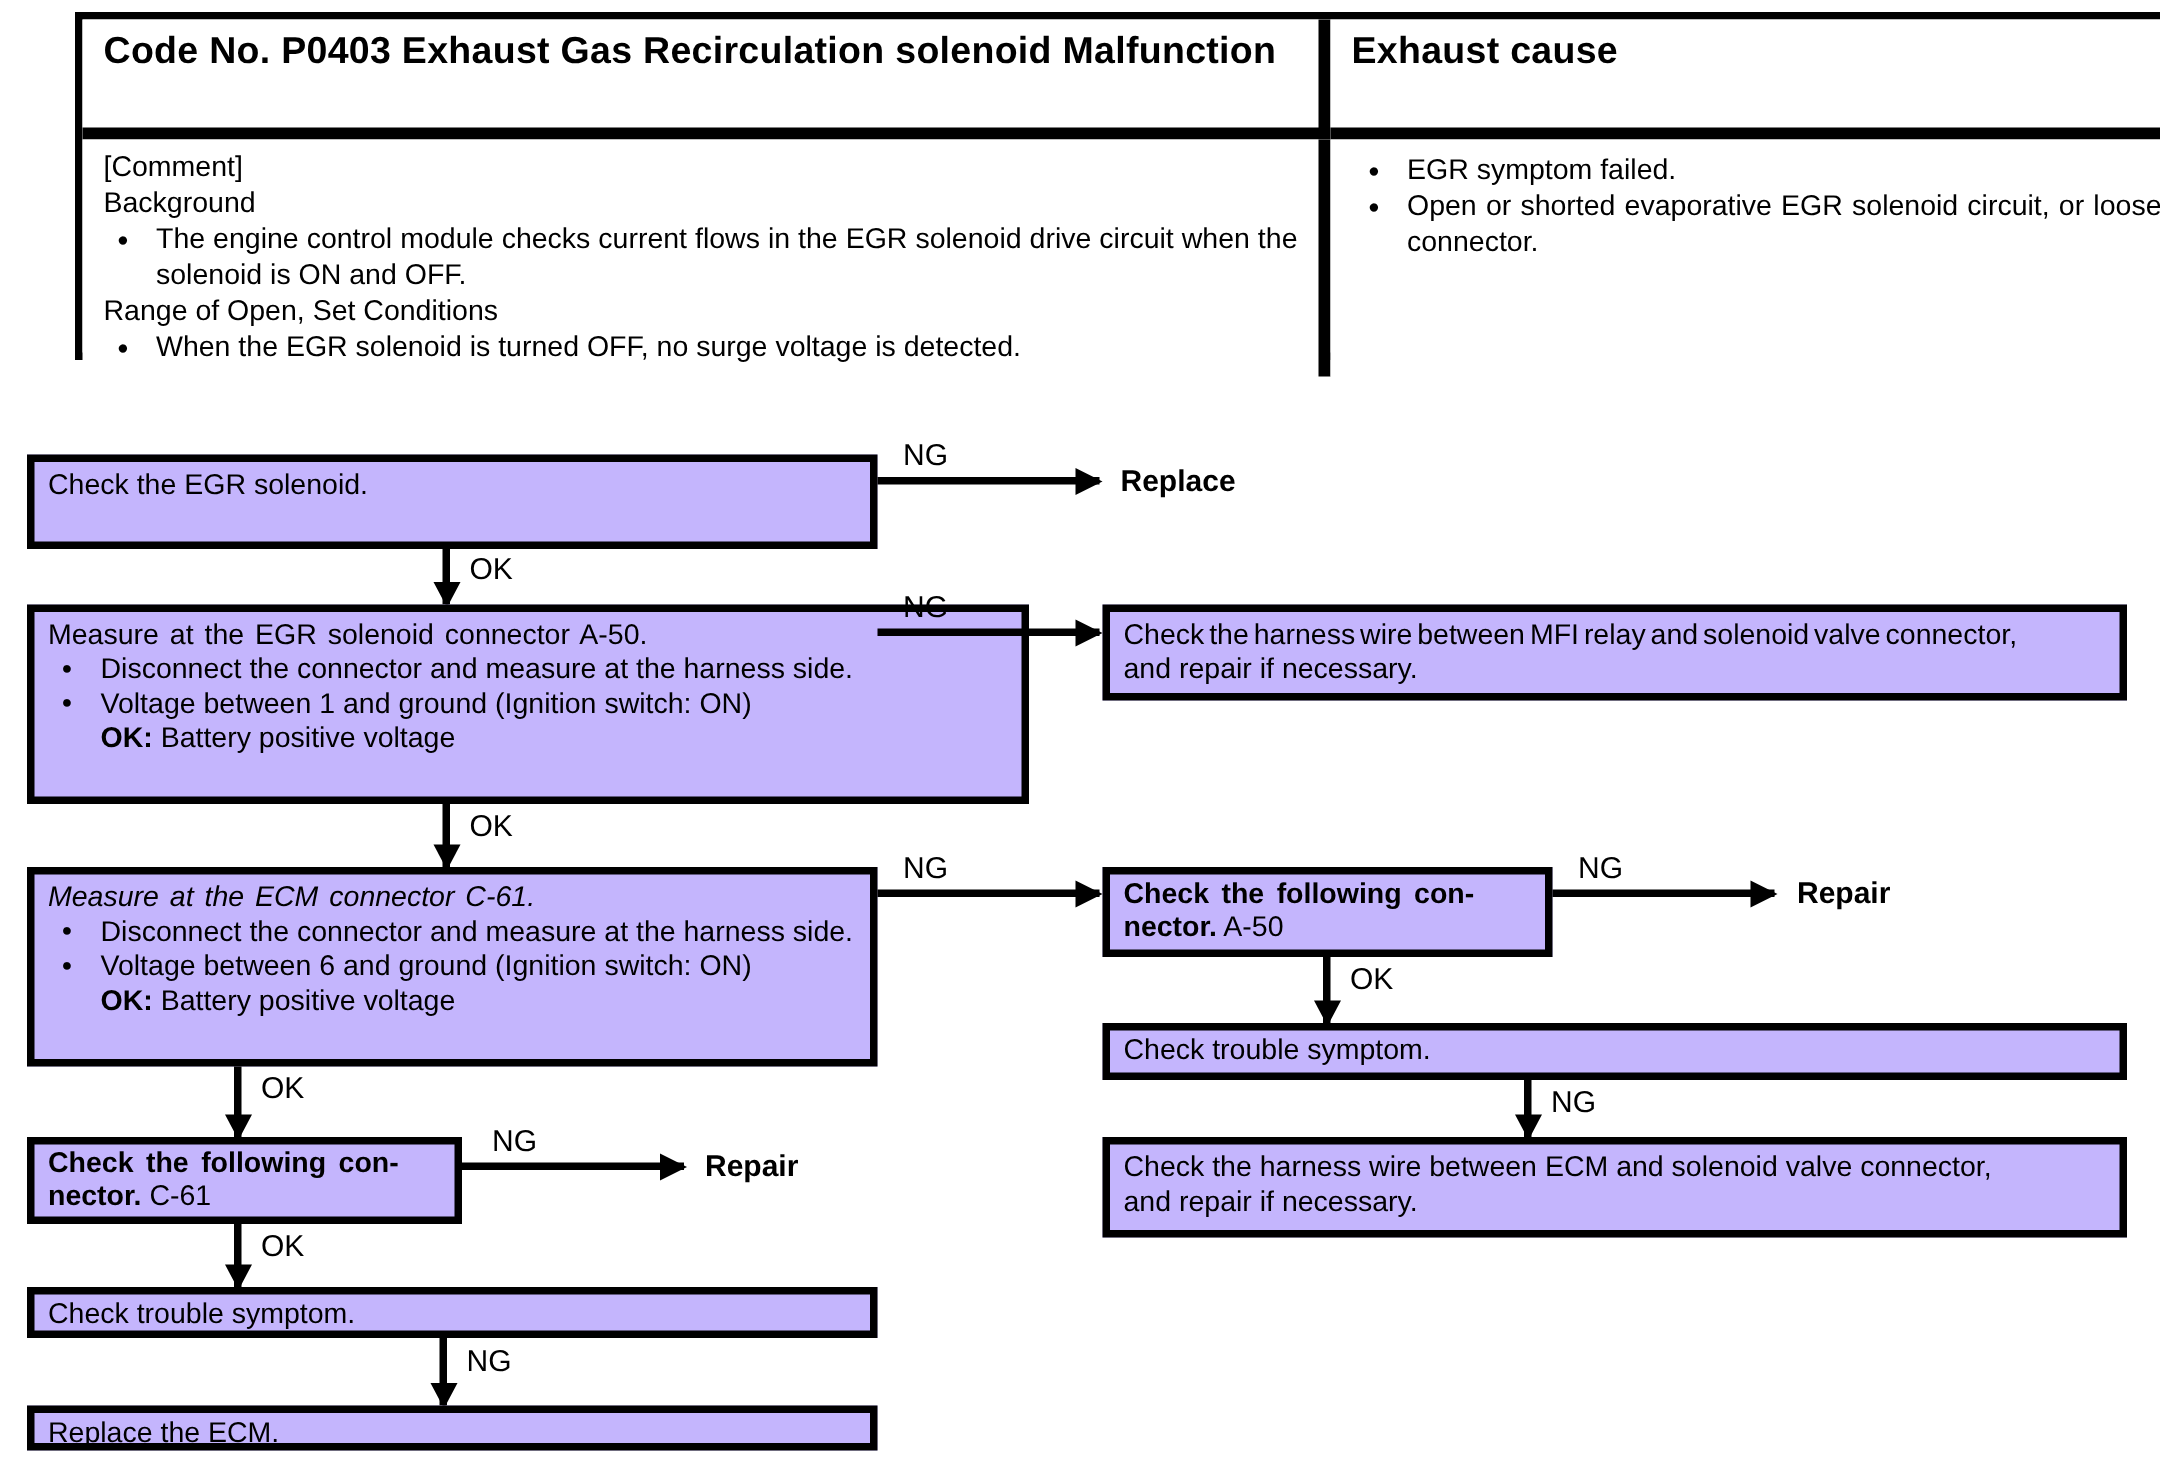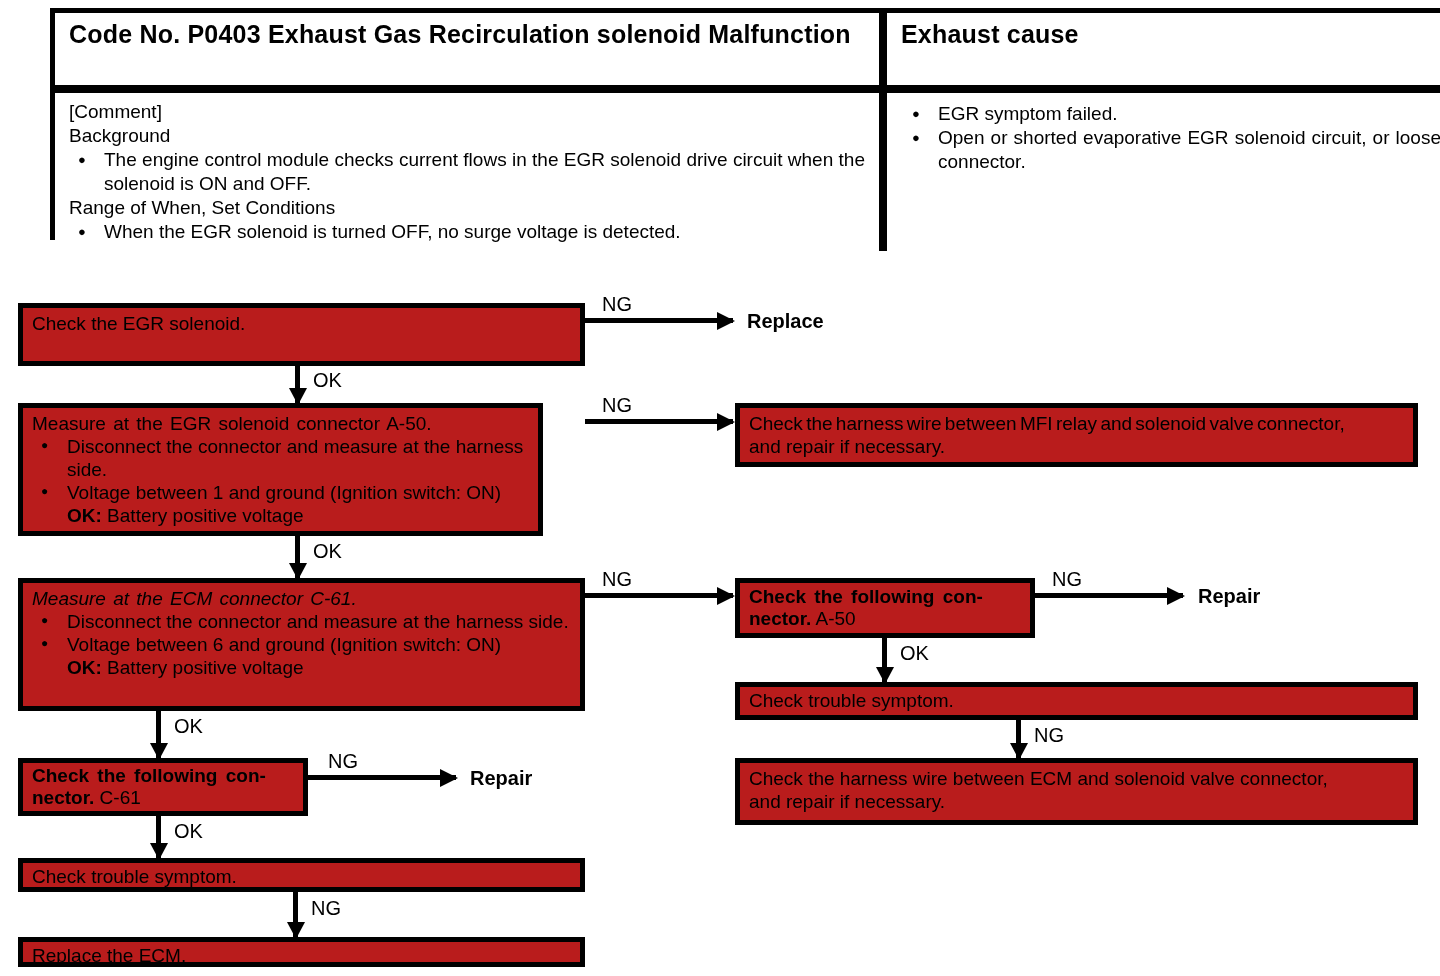--- a/index.html
+++ b/index.html
@@ -21,21 +21,21 @@
   .cell.rowH { font-weight:bold; font-size:25px; line-height:29px; padding:7px 14px; letter-spacing:0.2px; }
   .cell.body { font-size:19px; line-height:24px; padding:7px 14px; }
   .cell.bodyR { padding:9px 16px; }
 
   .blist { list-style:none; }
   .blist li { position:relative; padding-left:35px; text-align:justify; }
   .blist li::before { content:"\25CF"; position:absolute; left:9px; top:0; font-size:13px; }
 
   
   .fbox {
-    position:absolute; border:5px solid #000; background:#b91c1c;
+    position:absolute; border:5px solid #000; background:#c4b5fd;
     font-size:19px; line-height:23px; padding:4px 9px;
   }
   .fbox.slim { padding-top:2px; padding-bottom:2px; }
   .fbox .title { word-spacing:2px; }
   .italic { font-style:italic; }
   .b { font-weight:bold; }
   .wide { word-spacing:3px; }
   .tight { word-spacing:-2px; }
   .fbox .blist li { text-align:left; }
   .fbox .blist li::before { top:-1px; font-size:12px; }
@@ -64,21 +64,21 @@
   <div class="dtc-table">
     <div class="cell colL rowH">Code No. P0403 Exhaust Gas Recirculation solenoid Malfunction</div>
     <div class="cell rowH">Exhaust cause</div>
 
     <div class="cell colL body">
       <div>[Comment]</div>
       <div>Background</div>
       <ul class="blist">
         <li><span>The engine control module checks current flows in the EGR solenoid drive circuit when the solenoid is ON and OFF.</span></li>
       </ul>
-      <div>Range of When, Set Conditions</div>
+      <div>Range of Open, Set Conditions</div>
       <ul class="blist">
         <li><span>When the EGR solenoid is turned OFF, no surge voltage is detected.</span></li>
       </ul>
     </div>
 
     <div class="cell body bodyR">
       <ul class="blist">
         <li><span>EGR symptom failed.</span></li>
         <li><span>Open or shorted evaporative EGR solenoid circuit, or loose connector.</span></li>
       </ul>
@@ -93,21 +93,21 @@
       <span class="head"></span>
     </div>
   <span class="lbl" style="left:602px;top:291px">NG</span>
   <span class="term" style="left:747px;top:309px">Replace</span>
 
   <div class="vline" style="left:295px;top:366px;height:37px">
       <span class="head"></span>
     </div>
   <span class="lbl" style="left:313px;top:367px">OK</span>
 
-  <div class="fbox" style="left:18px;top:403px;width:525px;height:133px">
+  <div class="fbox" style="left:18px;top:403px;width:668px;height:133px">
     <div class="title">Measure at the EGR solenoid connector A-50.</div>
     <ul class="blist">
       <li><span>Disconnect the connector and measure at the harness side.</span></li>
       <li><span>Voltage between 1 and ground (Ignition switch: ON)</span>
         <div class="okline">
           <span class="b">OK:</span> <span>Battery positive voltage</span>
         </div>
       </li>
     </ul>
   </div>

